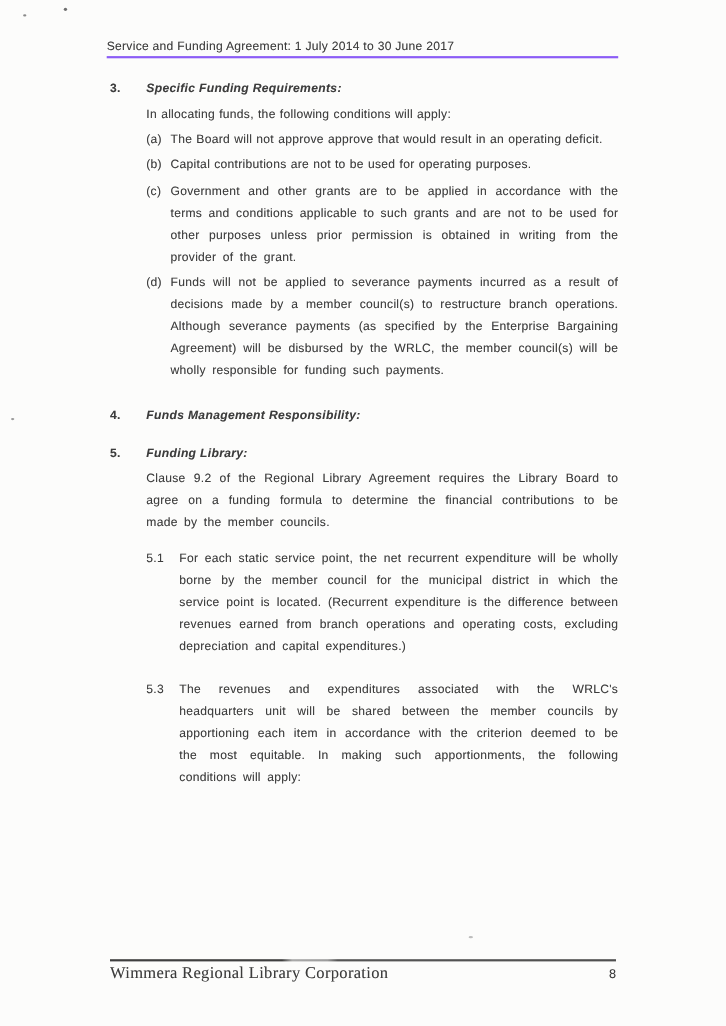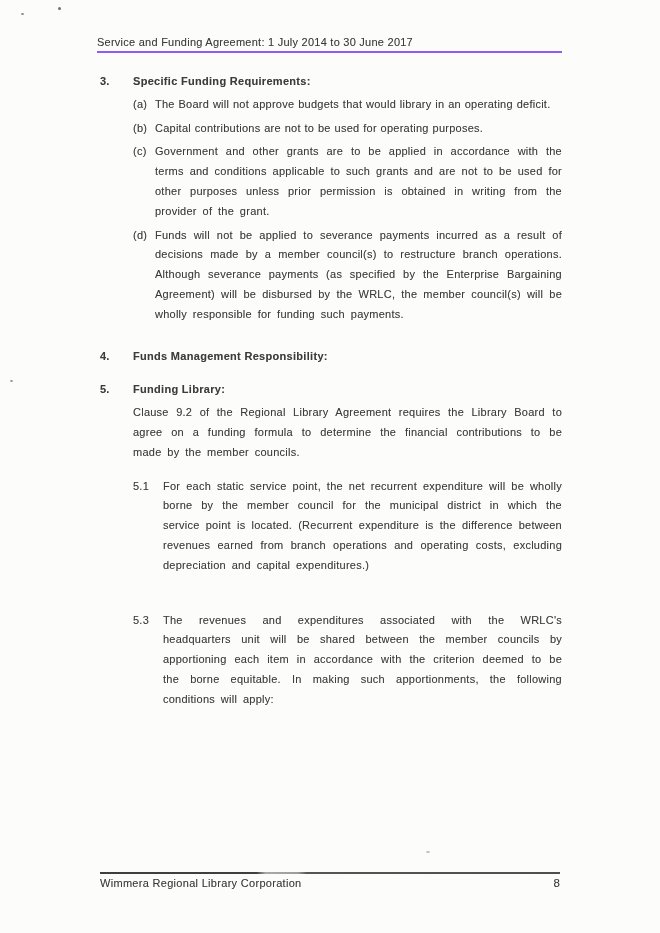--- a/index.html
+++ b/index.html
@@ -44,38 +44,39 @@
   .sec-4 { margin-bottom: 14px; }
   .sec-head { display: flex; margin-bottom: 3px; }
   .sec-num {
     width: 33px; flex-shrink: 0;
     font-weight: bold; font-size: 11px; line-height: 19.8px;
     letter-spacing: 0.25px;
   }
   .sec-title {
     font-weight: bold; font-size: 11px; line-height: 19.8px;
     letter-spacing: 0.3px;
+    font-style: italic;
   }
   .sec-body { margin-left: 33px; }
   .txt {
     font-size: 11px;
     line-height: 19.8px;
     letter-spacing: 0.25px;
     word-spacing: 0.5px;
   }
   .just {
     text-align: justify;
     word-spacing: 2.5px;
   }
   .intro { margin-bottom: 3px; }
   .alpha-item { display: flex; margin-bottom: 4px; }
   .alpha-label { width: 22px; flex-shrink: 0; }
   .alpha-text { flex: 1; }
   .subsec { display: flex; margin-top: 14px; }
-  .subsec-last { margin-top: 35px; }
+  .subsec-last { margin-top: 20px; }
   .subsec-num { width: 30px; flex-shrink: 0; }
   .subsec-text { flex: 1; }
 
   
   .doc-footer {
     position: absolute;
     left: 100px; top: 872px;
     width: 460px;
   }
   .footer-rule {
@@ -84,21 +85,21 @@
       #3f3f3f 0%, #3f3f3f 34%,
       #a9a9a9 36%, #9c9c9c 43%,
       #555 45%, #4f4f4f 100%);
   }
   .footer-row {
     display: flex;
     justify-content: space-between;
     align-items: baseline;
     margin-top: 3px;
   }
-  .footer-org { font-size: 11px; letter-spacing: 0.3px; }
+  .footer-org { font-size: 15px; letter-spacing: 0.3px; font-family: Liberation Serif, serif; }
   .footer-page { font-size: 11.5px; }
 </style>
 </head>
 <body>
 
 <span class="speck speck-1"></span>
 <span class="speck speck-2"></span>
 <span class="speck speck-3"></span>
 <span class="speck speck-4"></span>
 
@@ -107,24 +108,25 @@
 </header>
 
 <main class="doc-main">
 
   <section class="sec">
     <div class="sec-head">
       <span class="sec-num">3.</span>
       <h2 class="sec-title">Specific Funding Requirements:</h2>
     </div>
     <div class="sec-body">
+      <p class="txt intro">In allocating funds, the following conditions will apply:</p>
 
       <div class="alpha-item">
         <span class="txt alpha-label">(a)</span>
-        <p class="txt alpha-text">The Board will not approve budgets that would library in an operating deficit.</p>
+        <p class="txt alpha-text">The Board will not approve approve that would result in an operating deficit.</p>
       </div>
       <div class="alpha-item">
         <span class="txt alpha-label">(b)</span>
         <p class="txt alpha-text">Capital contributions are not to be used for operating purposes.</p>
       </div>
       <div class="alpha-item">
         <span class="txt alpha-label">(c)</span>
         <p class="txt alpha-text just">Government and other grants are to be applied in accordance with the terms and conditions applicable to such grants and are not to be used for other purposes unless prior permission is obtained in writing from the provider of the grant.</p>
       </div>
       <div class="alpha-item">
@@ -148,21 +150,21 @@
     </div>
     <div class="sec-body">
       <p class="txt just">Clause 9.2 of the Regional Library Agreement requires the Library Board to agree on a funding formula to determine the financial contributions to be made by the member councils.</p>
 
       <div class="subsec">
         <span class="txt subsec-num">5.1</span>
         <p class="txt subsec-text just">For each static service point, the net recurrent expenditure will be wholly borne by the member council for the municipal district in which the service point is located.  (Recurrent expenditure is the difference between revenues earned from branch operations and operating costs, excluding depreciation and capital expenditures.)</p>
       </div>
       <div class="subsec subsec-last">
         <span class="txt subsec-num">5.3</span>
-        <p class="txt subsec-text just">The revenues and expenditures associated with the WRLC's headquarters unit will be shared between the member councils by apportioning each item in accordance with the criterion deemed to be the borne equitable. In making such apportionments, the following conditions will apply:</p>
+        <p class="txt subsec-text just">The revenues and expenditures associated with the WRLC's headquarters unit will be shared between the member councils by apportioning each item in accordance with the criterion deemed to be the most equitable. In making such apportionments, the following conditions will apply:</p>
       </div>
     </div>
   </section>
 
 </main>
 
 <footer class="doc-footer">
   <div class="footer-rule"></div>
   <div class="footer-row">
     <span class="footer-org">Wimmera Regional Library Corporation</span>

